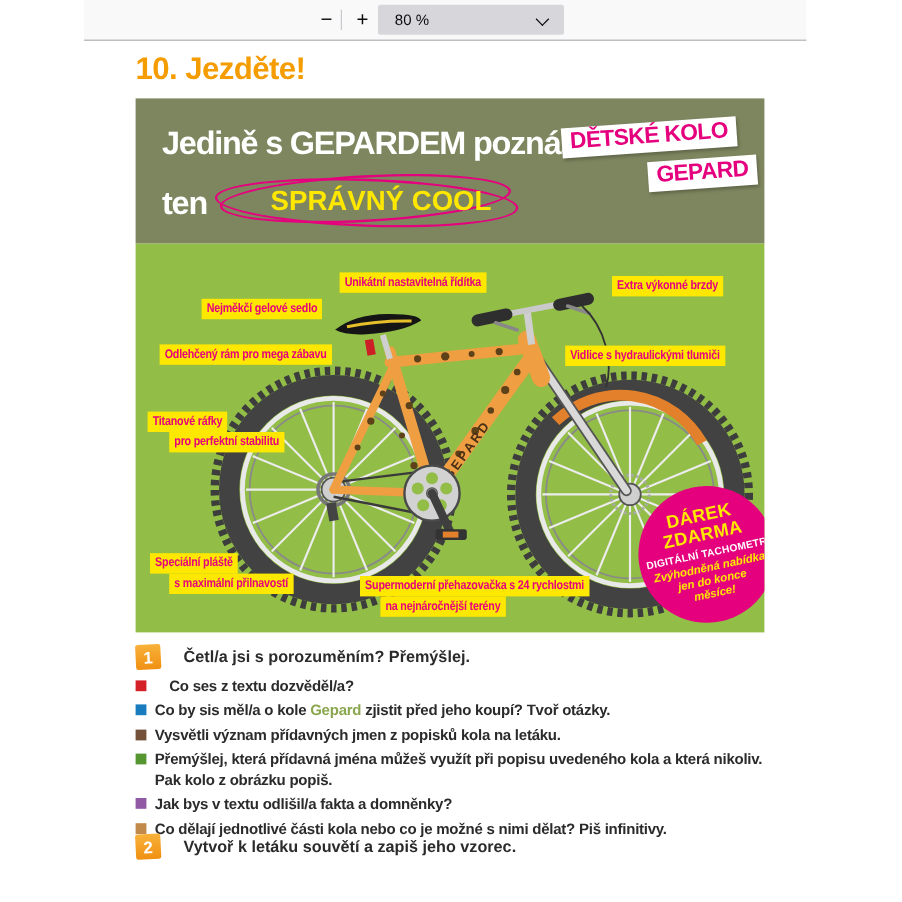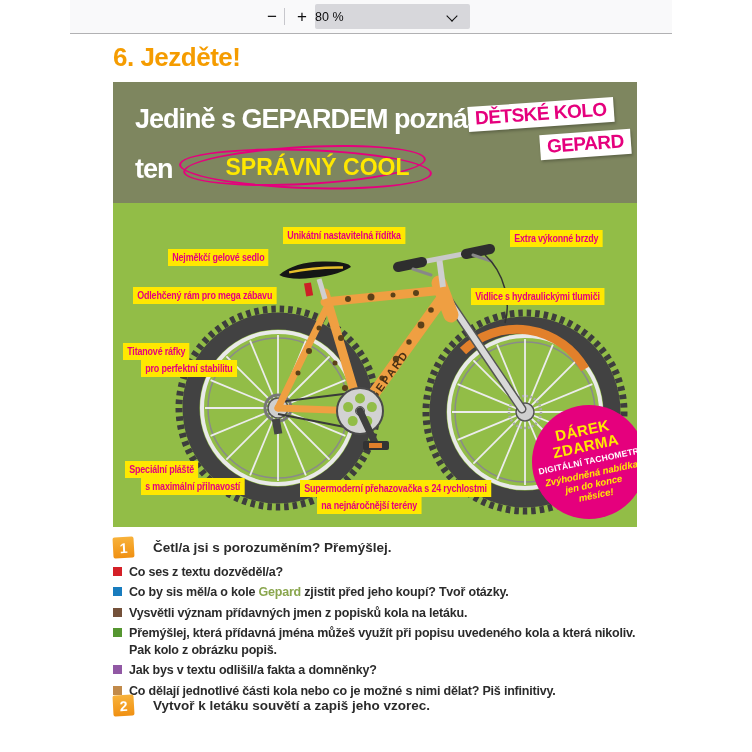--- a/index.html
+++ b/index.html
@@ -14,21 +14,21 @@
   }
   .tb-btn{
     position:absolute;top:4px;width:26px;height:25px;display:flex;align-items:center;justify-content:center;
     font-size:17px;color:#0c0c0d;cursor:default;user-select:none;
   }
   .tb-minus{left:189px;}
   .tb-plus{left:219px;}
   .tb-divider{position:absolute;left:214px;top:8px;width:1px;height:17px;background:#c7c7cc;}
   .zoom-select{
     position:absolute;left:245px;top:4px;width:155px;height:25px;background:#d7d7db;border-radius:2px;
-    display:flex;align-items:center;font-size:12.5px;color:#0c0c0d;box-sizing:border-box;
+    display:flex;align-items:center;font-size:12.5px;color:#0c0c0d;padding-left:14px;box-sizing:border-box;
   }
   .chev{
     position:absolute;right:14px;top:8px;width:7px;height:7px;
     border-right:1.6px solid #0c0c0d;border-bottom:1.6px solid #0c0c0d;transform:rotate(45deg);
   }
   
   .doc-title{
     position:absolute;left:113px;top:42px;font-size:26px;font-weight:bold;color:#f59c00;letter-spacing:-0.5px;
   }
   .ad{position:absolute;left:113px;top:82px;width:524px;height:445px;}
@@ -76,21 +76,21 @@
 <div class="toolbar">
   <div class="tb-btn tb-minus">−</div>
   <div class="tb-divider"></div>
   <div class="tb-btn tb-plus">+</div>
   <div class="zoom-select">
     <span>80 %</span>
     <span class="chev"></span>
   </div>
 </div>
 
-<div class="doc-title">6. Jezděte!</div>
+<div class="doc-title">10. Jezděte!</div>
 
 <div class="ad">
 
   <div class="ad-header">
     <div class="hl1">Jedině s GEPARDEM poznáš</div>
     <div class="hl2">
       <span>ten</span>
       <span class="hl-wrap">
         <span class="ellipse e1"></span>
         <span class="ellipse e2"></span>
@@ -252,21 +252,21 @@
   </div>
 </div>
 
 <div class="exercises">
 
   <div class="ex-row" style="left:0;top:2px;">
     <div class="ex-num">1</div>
     <div class="ex-head-text">Četl/a jsi s porozuměním? Přemýšlej.</div>
   </div>
 
-  <div class="ex-row" style="left:0;top:29px;">
+  <div class="ex-row" style="left:0;top:29px;gap:12px;">
     <div class="bullet-sq" style="background: rgb(212, 32, 39);"></div>
     <div class="bullet-text">Co ses z textu dozvěděl/a?</div>
   </div>
 
   <div class="ex-row" style="left:0;top:70px;">
     <div class="bullet-sq" style="background: rgb(116, 81, 58);"></div>
     <div class="bullet-text">Vysvětli význam přídavných jmen z popisků kola na letáku.</div>
   </div>
 
   <div class="ex-row" style="left:0;top:49px;">

